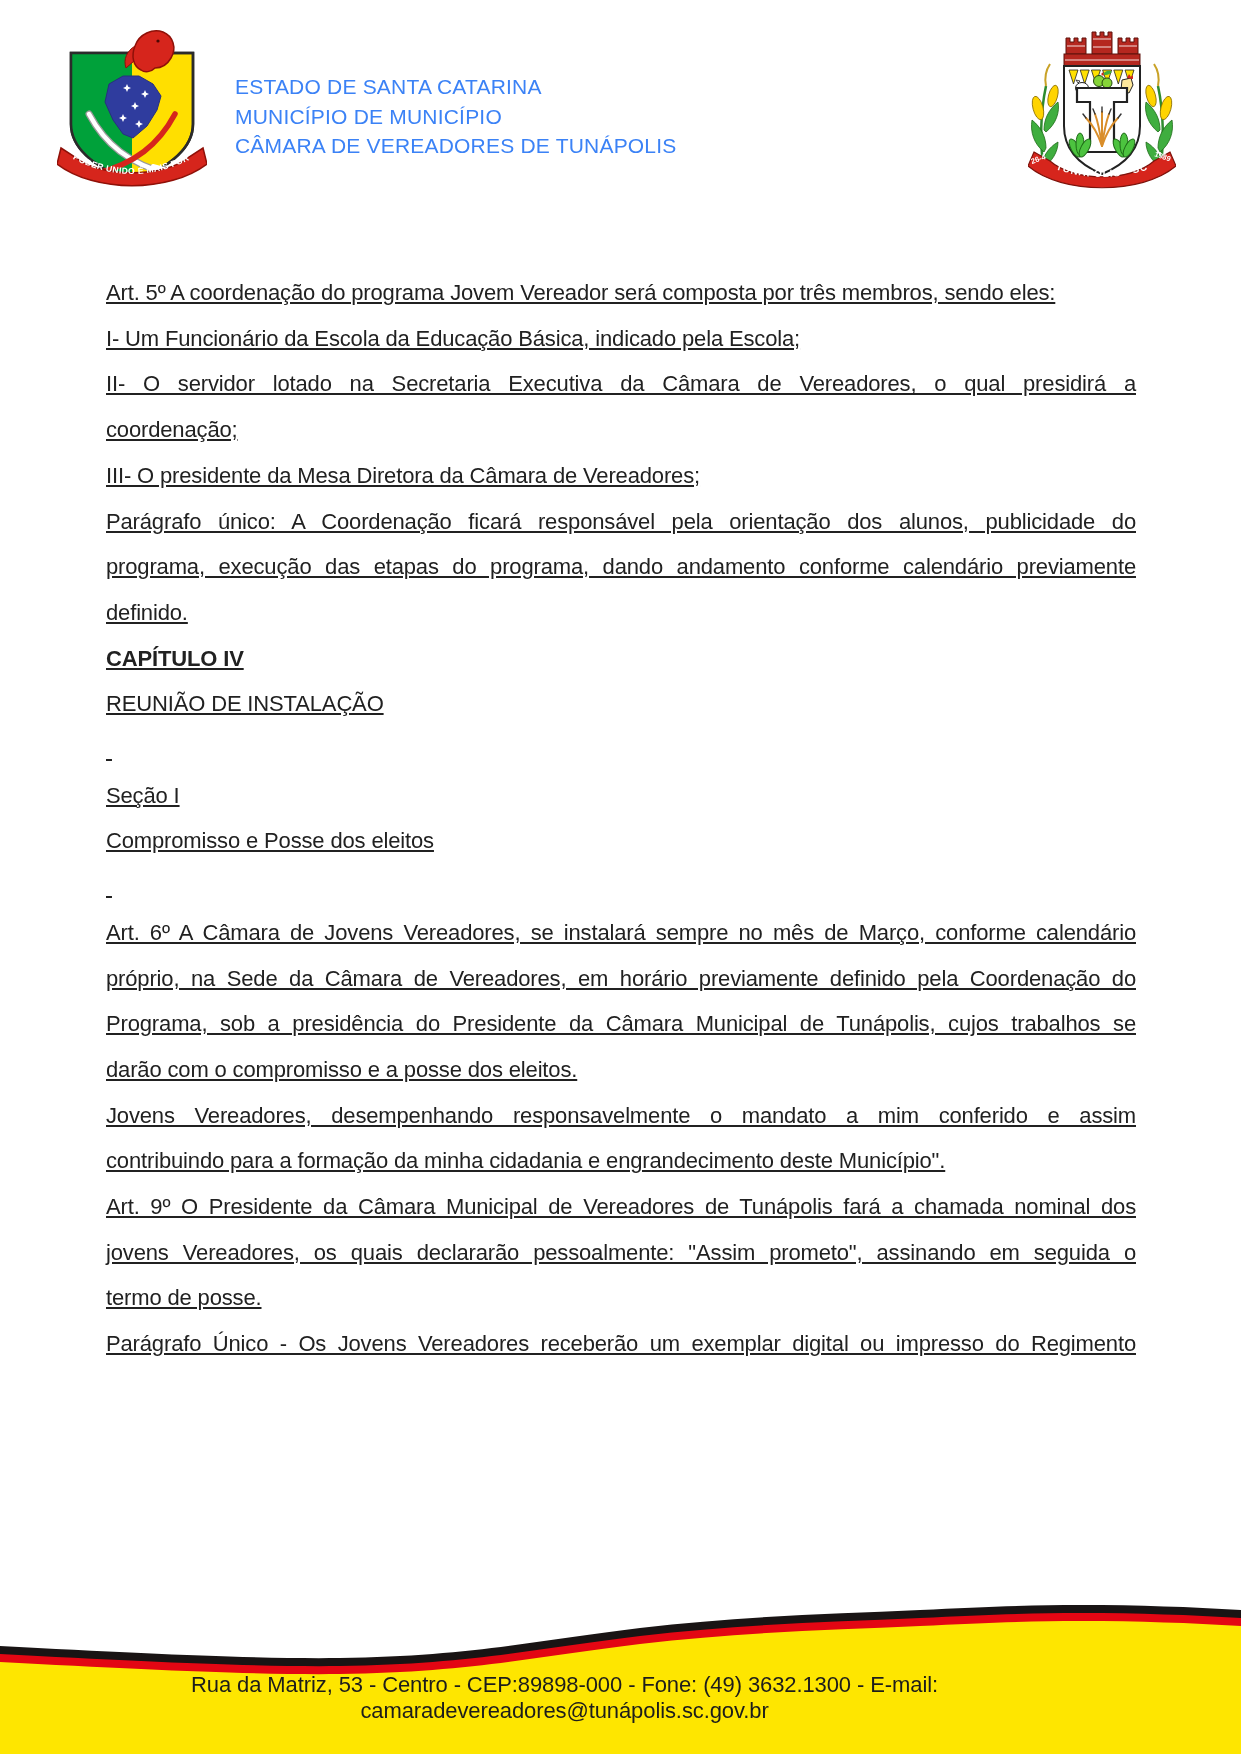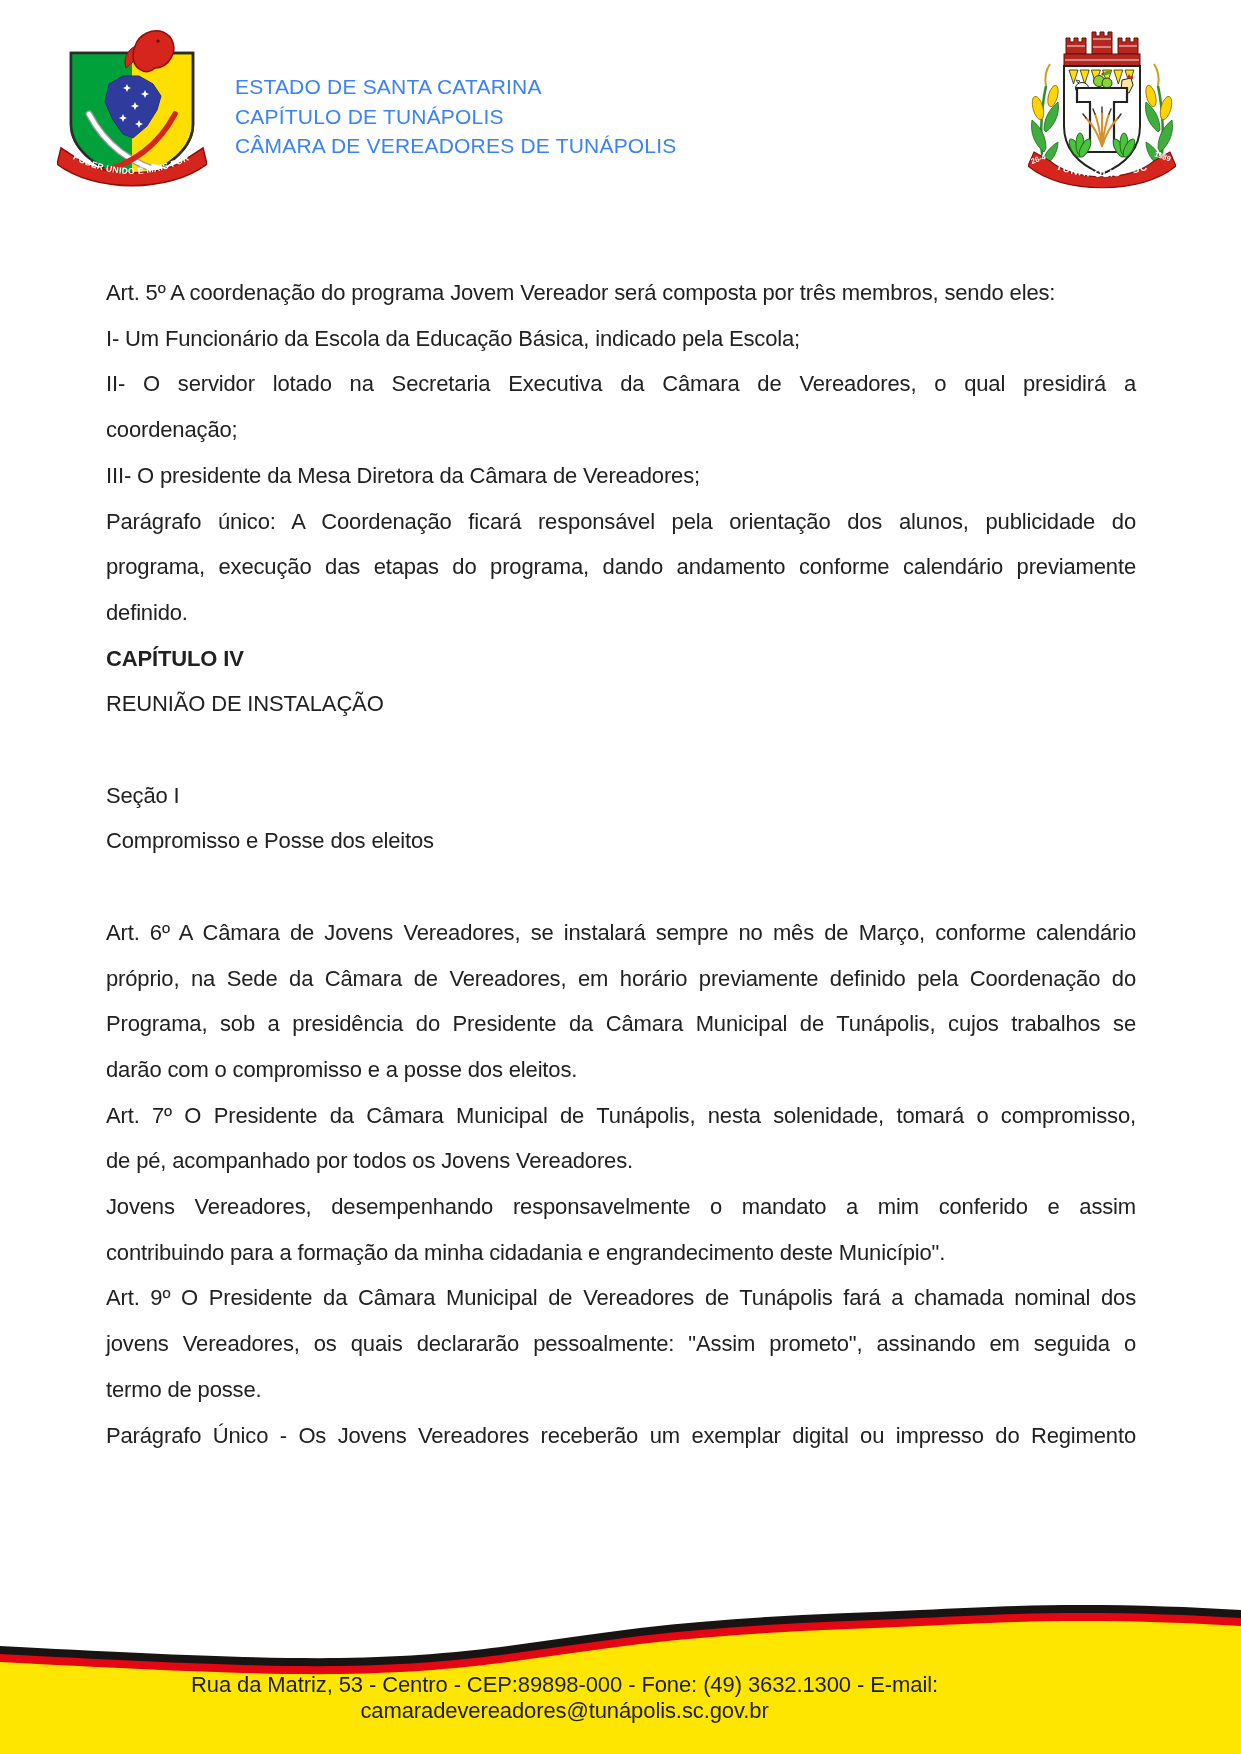--- a/index.html
+++ b/index.html
@@ -18,21 +18,21 @@
   .letterhead{
     position:absolute;left:235px;top:72px;
     font-size:21px;line-height:29.5px;color:#3b82f6;
     letter-spacing:0.2px;white-space:nowrap;
   }
   
   .doc{
     position:absolute;left:106px;top:270px;width:1030px;
     font-size:22px;line-height:45.7px;color:#212121;
   }
-  .doc .line{letter-spacing:-0.15px;}
+  .doc .line{letter-spacing:-0.15px;text-decoration:underline;}
   .para.justify .line.jfull{text-align:justify;text-align-last:justify;}
   .para.center .line{text-align:left;}
   .para.bold{font-weight:bold;}
   
   .footer-wave{position:absolute;left:0;top:1560px;width:1241px;height:194px;}
   .footer-text{
     position:absolute;left:0;top:1672px;width:1129px;
     text-align:center;font-size:22px;color:#1d1d1b;z-index:5;
     letter-spacing:-0.1px;
   }
@@ -78,21 +78,21 @@
     <g>
       <path d="M4,122 L18,131 C42,152 108,152 132,131 L146,122 L150,138 C112,167 38,167 0,138 Z" fill="#D6251C" stroke="#8f1008" stroke-width="1.5"></path>
       <text font-size="8.6" font-weight="bold" fill="#ffffff" letter-spacing="0.4">
         <textPath href="#scMottoPath" startOffset="50%" text-anchor="middle">O PODER UNIDO É MAIS FORTE</textPath>
       </text>
     </g>
   </svg>
 
   <div class="letterhead">
     <div>ESTADO DE SANTA CATARINA</div>
-    <div>CAPÍTULO DE TUNÁPOLIS</div>
+    <div>MUNICÍPIO DE MUNICÍPIO</div>
     <div>CÂMARA DE VEREADORES DE TUNÁPOLIS</div>
   </div>
 
   <svg class="logo-right" viewBox="0 0 148 172" aria-hidden="true">
     <defs>
       <path id="tnRibbonPath" d="M24,144 Q74,162 124,144"></path>
       <g id="tnCorn">
         <path d="M16,150 C12,120 12,90 18,62" stroke="#2E8B2E" stroke-width="2.5" fill="none"></path>
         <path d="M16,128 C6,120 2,108 4,96 C14,104 18,114 18,124 Z" fill="#3FAE3F" stroke="#1d6b16" stroke-width="0.8"></path>
         <path d="M18,108 C28,100 32,88 30,78 C20,86 16,96 16,106 Z" fill="#3FAE3F" stroke="#1d6b16" stroke-width="0.8"></path>
@@ -216,24 +216,20 @@
       <div class="para blank">
         <div class="line">&nbsp;</div>
       </div>
       <div class="para justify">
         <div class="line jfull">Art. 6º A Câmara de Jovens Vereadores, se instalará sempre no mês de Março, conforme calendário</div>
         <div class="line jfull">próprio, na Sede da Câmara de Vereadores, em horário previamente definido pela Coordenação do</div>
         <div class="line jfull">Programa, sob a presidência do Presidente da Câmara Municipal de Tunápolis, cujos trabalhos se</div>
         <div class="line">darão com o compromisso e a posse dos eleitos.</div>
       </div>
       <div class="para justify">
-        <div class="line jfull">Art. 7º O Presidente da Câmara Municipal de Tunápolis, nesta solenidade, tomará o compromisso,</div>
-        <div class="line">de pé, acompanhado por todos os Jovens Vereadores.</div>
-      </div>
-      <div class="para justify">
         <div class="line jfull">Jovens Vereadores, desempenhando responsavelmente o mandato a mim conferido e assim</div>
         <div class="line">contribuindo para a formação da minha cidadania e engrandecimento deste Município".</div>
       </div>
       <div class="para justify">
         <div class="line jfull">Art. 9º O Presidente da Câmara Municipal de Vereadores de Tunápolis fará a chamada nominal dos</div>
         <div class="line jfull">jovens Vereadores, os quais declararão pessoalmente: "Assim prometo", assinando em seguida o</div>
         <div class="line">termo de posse.</div>
       </div>
       <div class="para justify">
         <div class="line jfull">Parágrafo Único - Os Jovens Vereadores receberão um exemplar digital ou impresso do Regimento</div>

